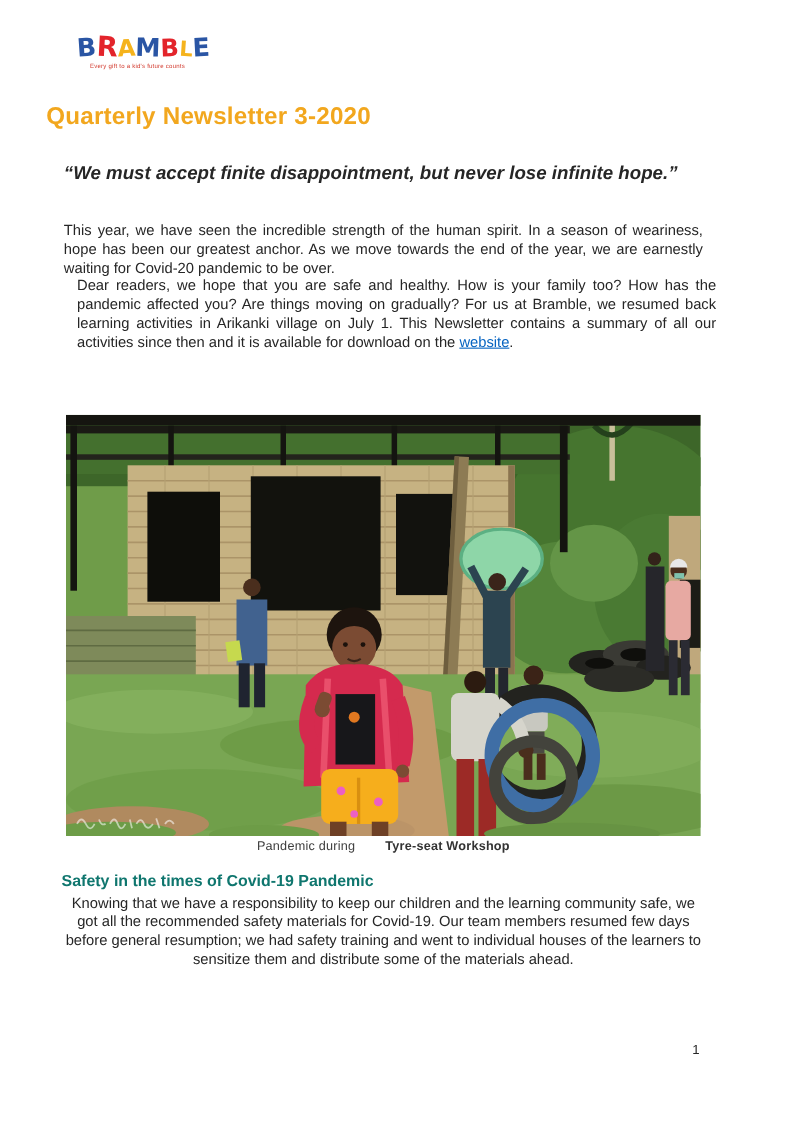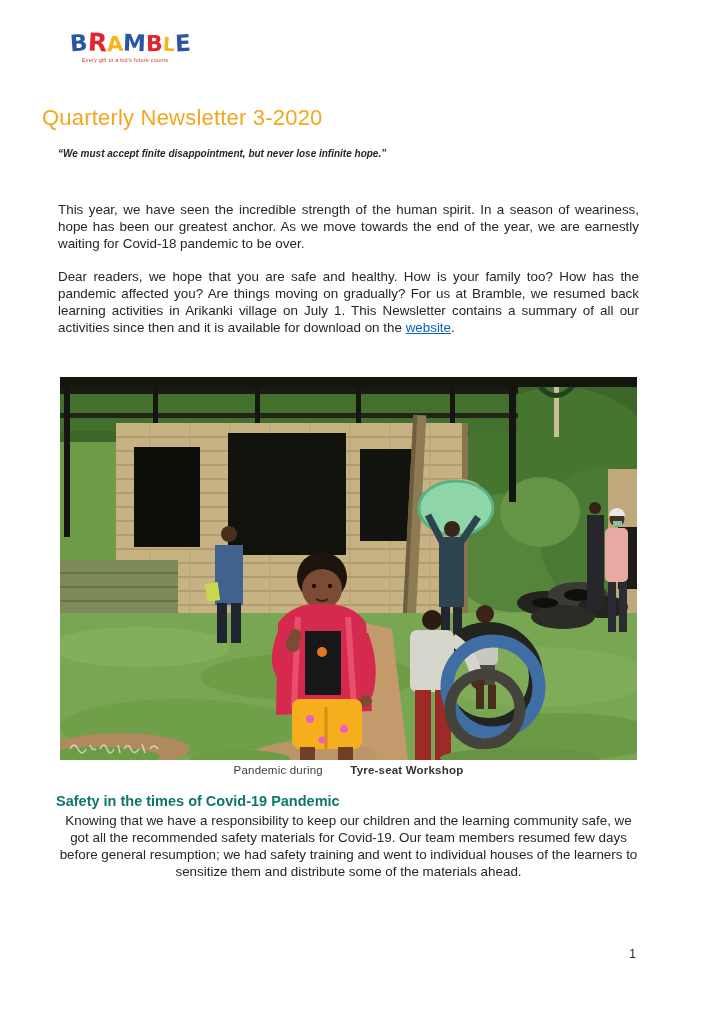--- a/index.html
+++ b/index.html
@@ -24,38 +24,38 @@
   .logo-word span:nth-child(3) { font-size: 21px; transform: rotate(-3deg); }
   .logo-word span:nth-child(4) { font-size: 23px; transform: rotate(2deg); }
   .logo-word span:nth-child(5) { font-size: 22px; transform: rotate(-2deg); }
   .logo-word span:nth-child(6) { font-size: 19px; transform: rotate(4deg); }
   .logo-word span:nth-child(7) { font-size: 23px; transform: rotate(-3deg); }
   .logo-tagline { font-size: 5.5px; letter-spacing: 0.2px; margin-top: 2px; white-space: nowrap; }
 
   
   .title {
     position: absolute; left: 42px; top: 93px;
-    font-size: 22px; font-weight: 400; letter-spacing: 0.2px; margin-top: 12px;
+    font-size: 22px; font-weight: 700; letter-spacing: 0.2px;
   }
 
   
   .quote {
     position: absolute; left: 58px; top: 147px; width: 580px;
-    font-weight: 700; font-style: italic; font-size: 10px; line-height: 1.33;
+    font-weight: 700; font-style: italic; font-size: 17px; line-height: 1.33;
     color: #262626;
   }
 
   
   .para {
     position: absolute; left: 58px; width: 581px;
     font-size: 13.4px; line-height: 1.26; text-align: justify;
     color: #262626;
   }
   .para-1 { top: 202px; }
-  .para-2 { top: 269px; }
+  .para-2 { top: 252px; margin-left: 12px; }
   a.weblink { text-decoration: underline; cursor: pointer; }
 
   
   .photo {
     position: absolute; left: 60px; top: 377px; width: 577px; height: 383px;
     overflow: hidden;
   }
   .photo svg { display: block; }
   .caption {
     position: absolute; left: 60px; top: 764px; width: 577px;
@@ -87,21 +87,21 @@
     </div>
     <div class="logo-tagline" style="color: rgb(210, 58, 46);">Every gift to a kid's future counts</div>
   </div>
 
   <h1 class="title" style="color: rgb(242, 167, 30);">Quarterly Newsletter 3-2020</h1>
 
   <div class="quote">
     <div>“We must accept finite disappointment, but never lose infinite hope.”</div>
   </div>
 
-  <p class="para para-1">This year, we have seen the incredible strength of the human spirit. In a season of weariness, hope has been our greatest anchor. As we move towards the end of the year, we are earnestly waiting for Covid-18 pandemic to be over.</p>
+  <p class="para para-1">This year, we have seen the incredible strength of the human spirit. In a season of weariness, hope has been our greatest anchor. As we move towards the end of the year, we are earnestly waiting for Covid-20 pandemic to be over.</p>
 
   <p class="para para-2"><span>Dear readers, we hope that you are safe and healthy. How is your family too? How has the pandemic affected you? Are things moving on gradually? For us at Bramble, we resumed back learning activities in Arikanki village on July 1. This Newsletter contains a summary of all our activities since then and it is available for download on the </span><a class="weblink" href="#" style="color: rgb(5, 99, 193);">website</a><span>.</span></p>
 
   <div class="photo">
     <svg width="577" height="383" viewBox="0 0 577 383" xmlns="http://www.w3.org/2000/svg">
 
       <rect x="0" y="0" width="577" height="383" fill="#6f9c49"></rect>
       <rect x="0" y="0" width="577" height="65" fill="#3d6629"></rect>
 
       <ellipse cx="500" cy="90" rx="100" ry="80" fill="#46752f"></ellipse>

